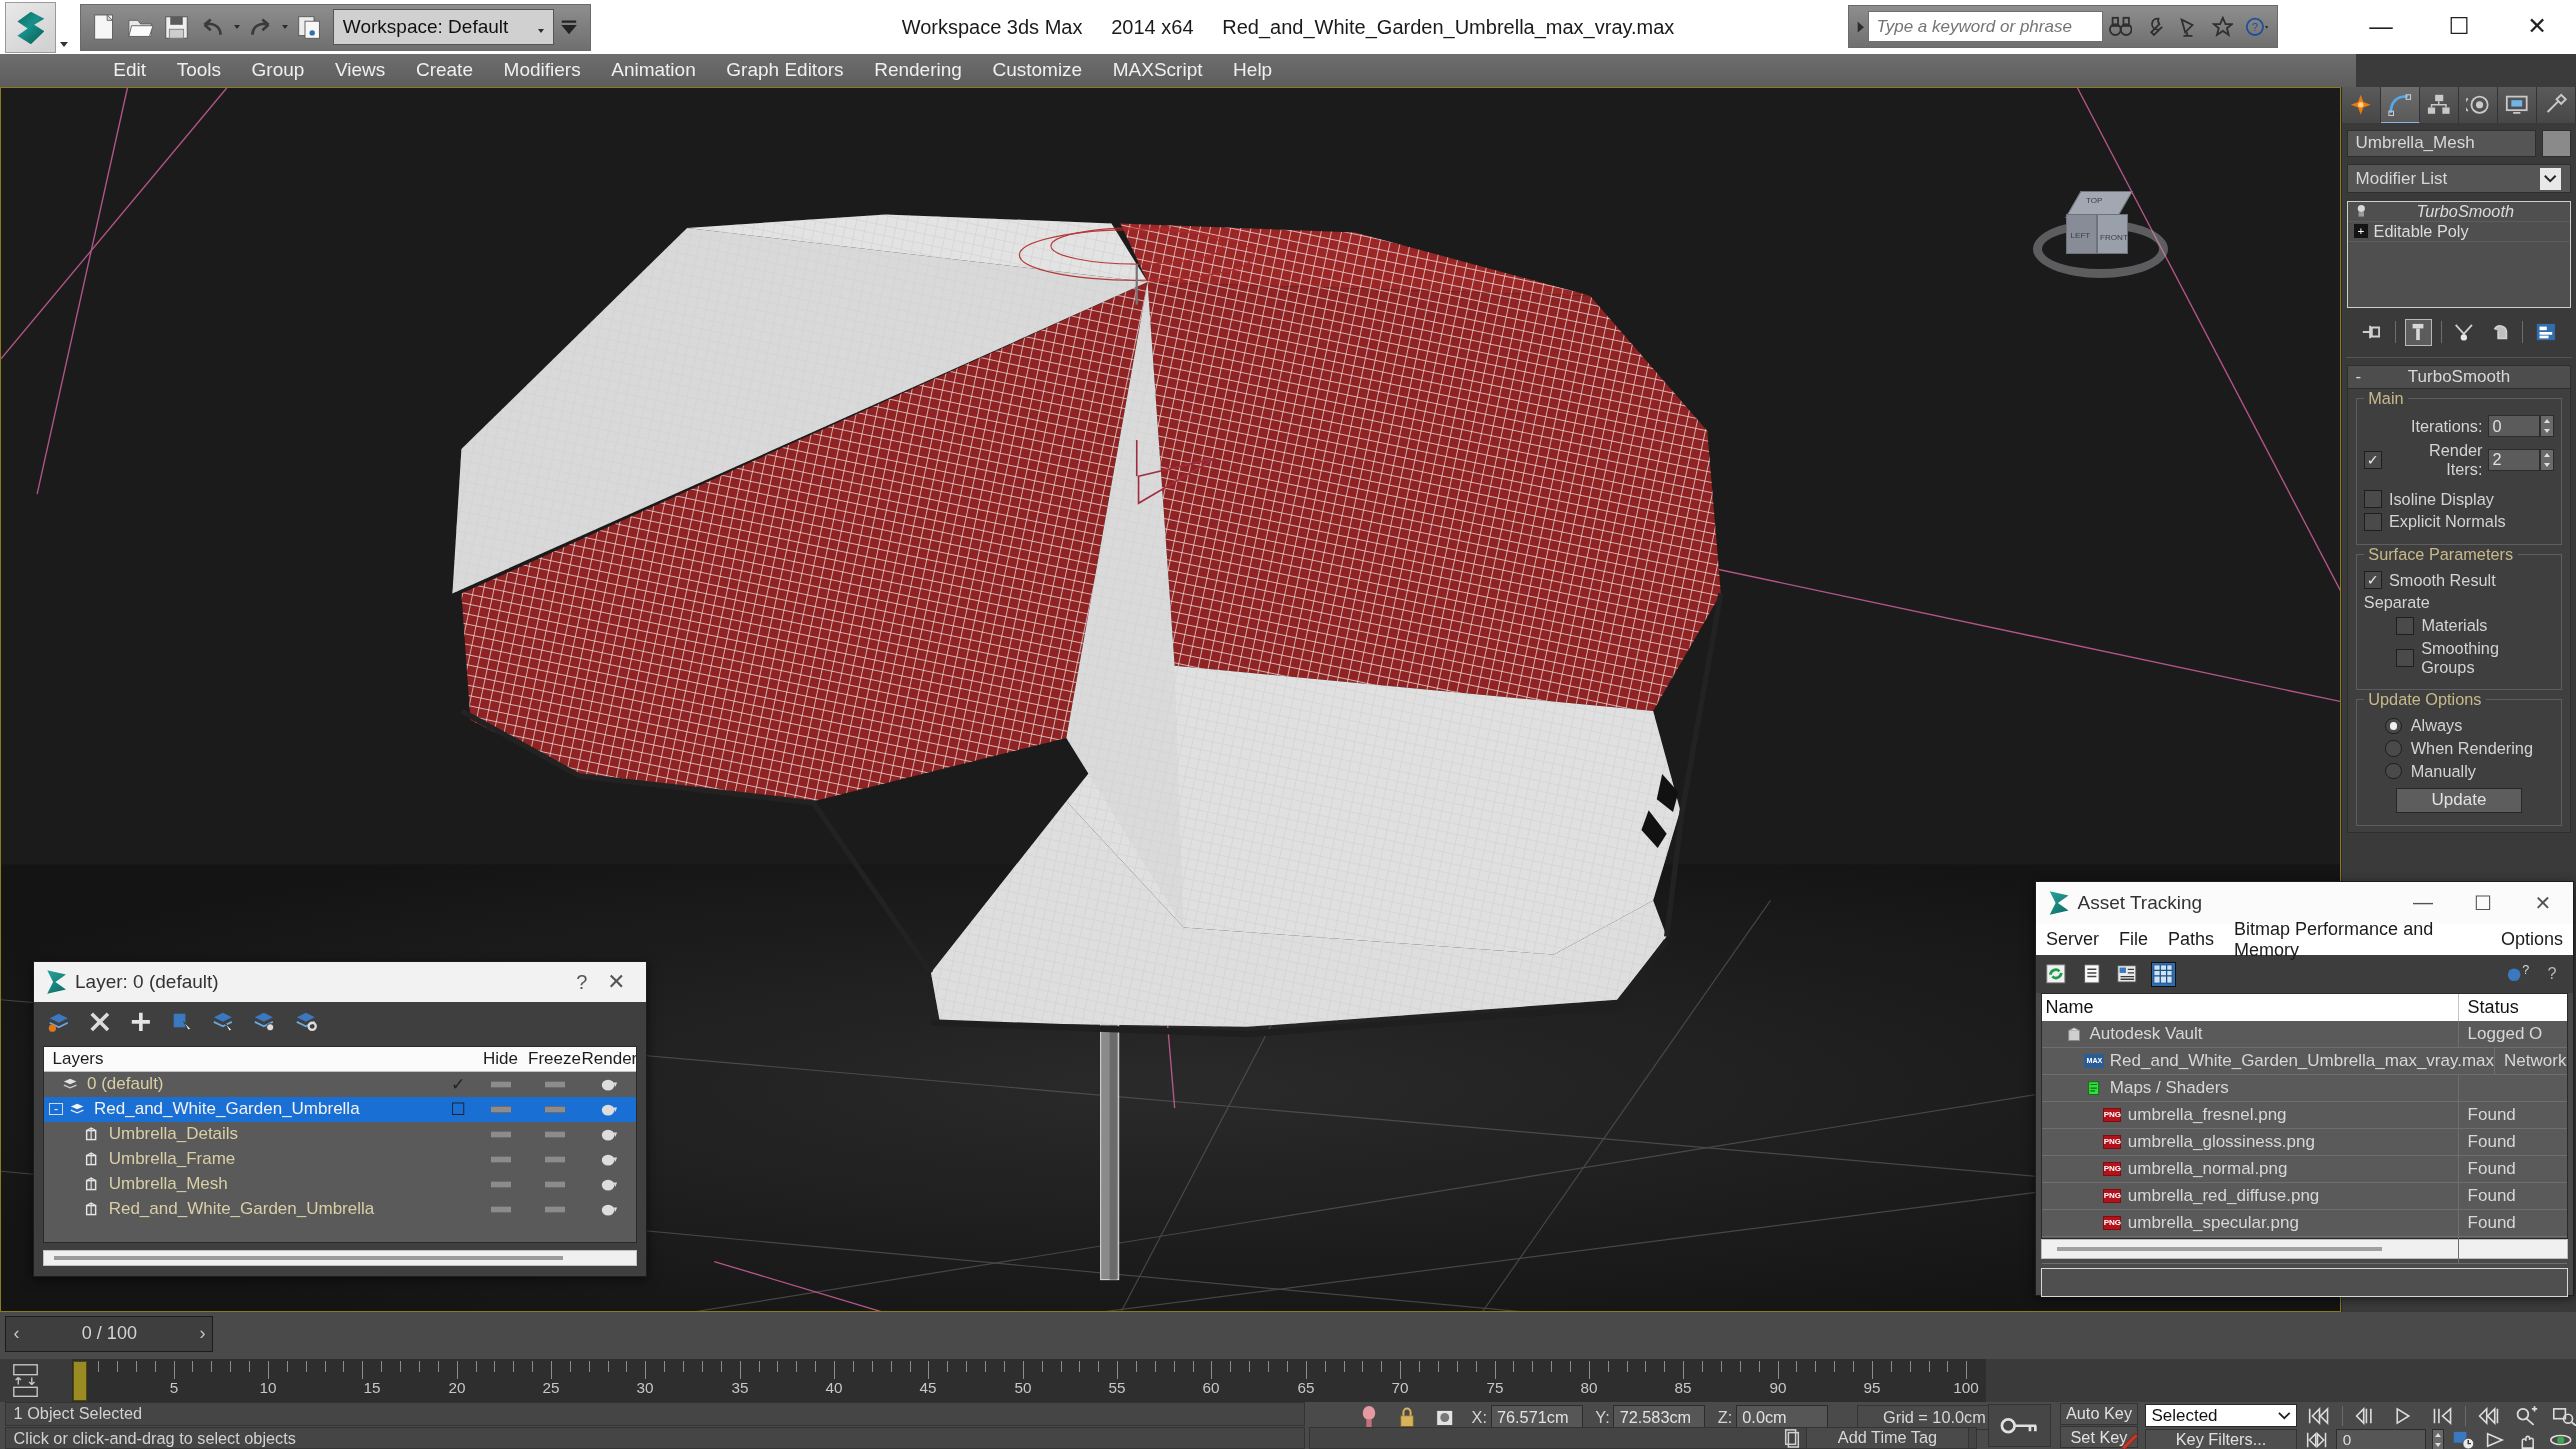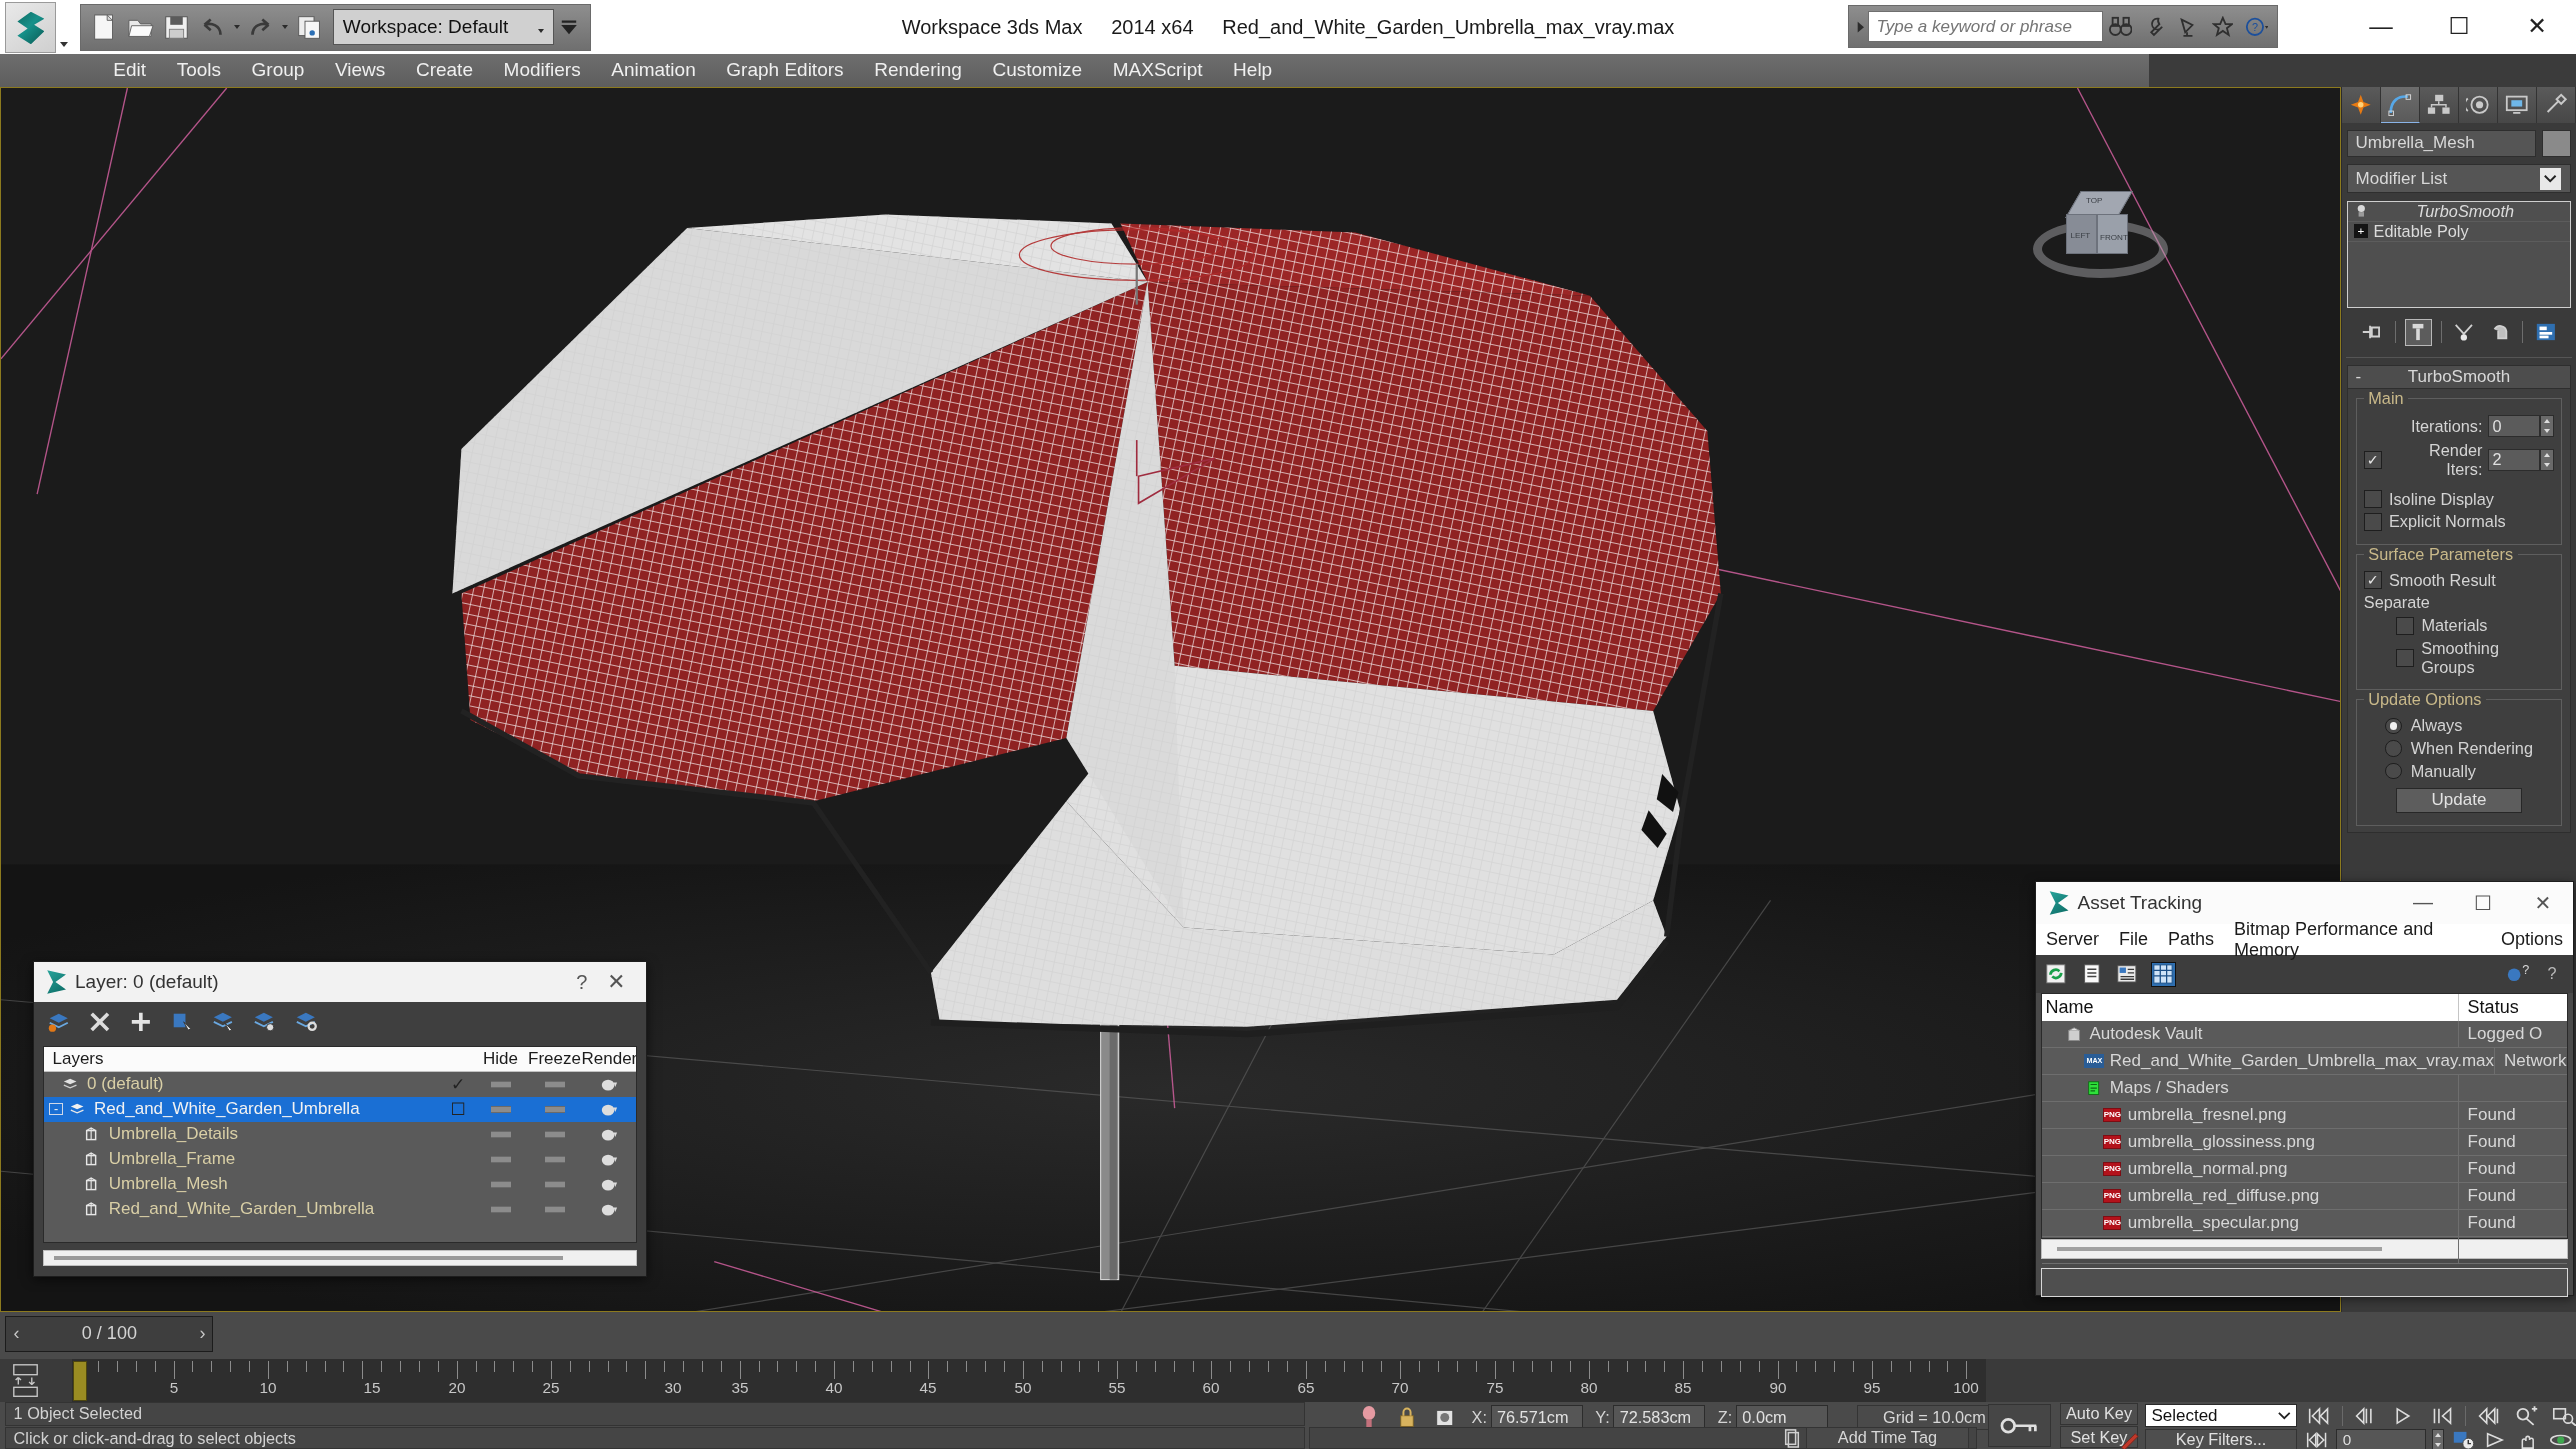--- a/index.html
+++ b/index.html
@@ -33,21 +33,21 @@
   .search-grp { position:absolute; right:298px; top:5.4px; height:43px; display:flex; align-items:center;
      background:linear-gradient(180deg,#8e8e8e,#6f6f6f); border:0.9px solid #6a6a6a; padding:0 3.6px;}
   .search-grp .lcaret { width:16.3px;height:36px;display:flex;align-items:center;justify-content:center;}
   .search-input { width:235px; height:31px; background:#fff; border:0.9px solid #6f6f6f; color:#444;
      font-style:italic; font-size:17px; padding:0 7.2px; }
   .search-grp .hicon { width:34px;height:36px;display:flex;align-items:center;justify-content:center;}
   .wbtns { position:absolute; right:0; top:0; height:52px; display:flex; align-items:center; }
   .wbtn { width:78px; height:52px; display:flex;align-items:center;justify-content:center; color:#222; font-size:23.5px;}
 
   
-  .menubar { position:absolute; left:0; top:54px; width:2149px; height:32.5px;
+  .menubar { position:absolute; left:0; top:54px; width:2356px; height:32.5px;
      background:linear-gradient(180deg,#6e6e6e,#5d5d5d); display:flex; align-items:center; }
   .menubar .mi { padding:0 15.3px; font-size:19px; color:#f0f0f0; line-height:32.5px; white-space:nowrap;}
   .menubar .sp { width:98px; }
 
   
   .viewport { position:absolute; left:0; top:87px; width:2341px; height:1225px;
      background:#1b1b1b; border:1.8px solid #8c7a1e; overflow:hidden; }
   .vp-label { position:absolute; left:10.8px; top:5.4px; font-size:17px; color:#cfcfcf; letter-spacing:0.3px;}
   .vp-stats { position:absolute; left:51px; top:116px; font-size:17px; color:#d4c22a; line-height:25px;}
   .vp-stats table { border-collapse:collapse; }
@@ -1179,21 +1179,21 @@
         <div class="tick" style="left: 1819px; height: 10.8px;"></div>
         <div class="tick" style="left: 1838px; height: 10.8px;"></div>
         <div class="tick" style="left: 1857px; height: 10.8px;"></div>
         <div class="tick" style="left: 1875px; height: 10.8px;"></div>
         <div class="tick" style="left: 1894px; height: 18px;"></div>
         <div class="tlabel" style="left: 102px;">5</div>
         <div class="tlabel" style="left: 196px;">10</div>
         <div class="tlabel" style="left: 300px;">15</div>
         <div class="tlabel" style="left: 385px;">20</div>
         <div class="tlabel" style="left: 479px;">25</div>
-        <div class="tlabel" style="left: 573px; margin-left: 28px;">30</div>
+        <div class="tlabel" style="left: 573px;">30</div>
         <div class="tlabel" style="left: 668px;">35</div>
         <div class="tlabel" style="left: 762px;">40</div>
         <div class="tlabel" style="left: 856px;">45</div>
         <div class="tlabel" style="left: 951px;">50</div>
         <div class="tlabel" style="left: 1045px;">55</div>
         <div class="tlabel" style="left: 1139px;">60</div>
         <div class="tlabel" style="left: 1234px;">65</div>
         <div class="tlabel" style="left: 1328px;">70</div>
         <div class="tlabel" style="left: 1423px;">75</div>
         <div class="tlabel" style="left: 1517px;">80</div>

